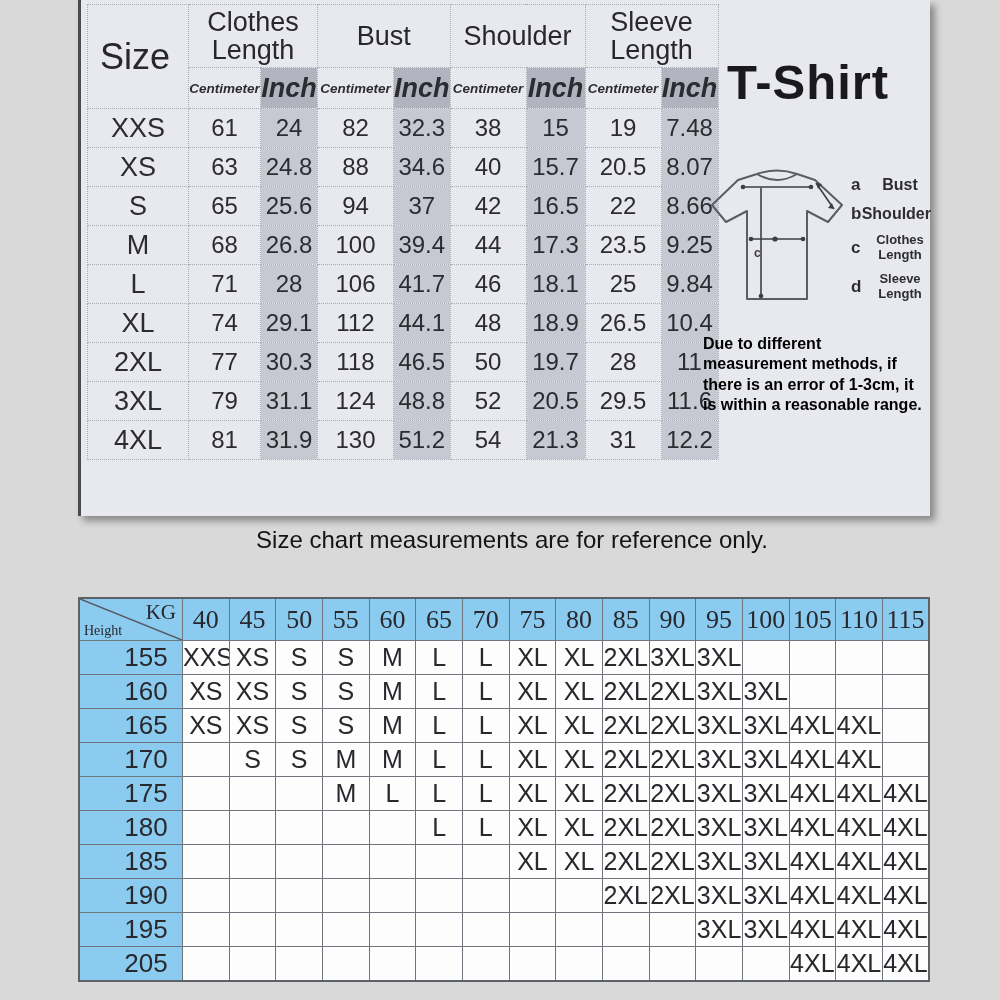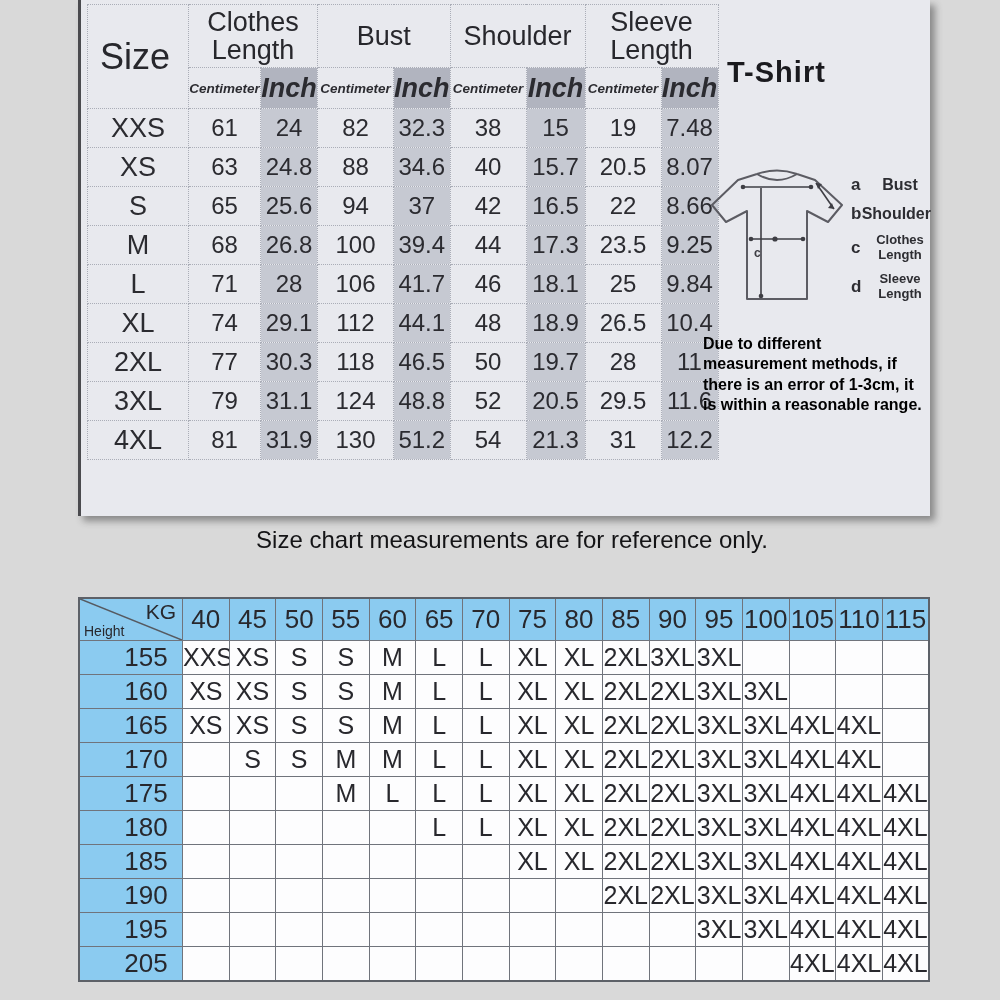--- a/index.html
+++ b/index.html
@@ -29,21 +29,21 @@
   .size-table col.in{width:57px}
   .size-table .units th{height:40px;font-weight:600;font-style:italic;}
   .size-table .units th.cm{font-size:13.5px;}
   .size-table .units th.in{font-size:27px;background:#b1b4bf;}
   .size-table tbody td{height:38px;font-size:24px;}
   .size-table tbody td.c-size{font-size:27px;font-weight:500;}
   .size-table tbody td.shade{background:#c6c9d2;}
   
   .product{position:absolute;left:620px;top:0;width:230px;height:100%;}
   .product h1{
-    margin:58px 0 0 26px;font-size:29px;font-weight:600;color:#1a1a1e;
+    margin:58px 0 0 26px;font-size:49px;font-weight:600;color:#1a1a1e;
     letter-spacing:1px;line-height:1;
   }
   .diagram{position:absolute;left:0px;top:158px;}
   .legend{position:absolute;left:150px;top:175px;width:80px;display:flex;flex-direction:column;}
   .legend-item{display:flex;align-items:center;margin-bottom:9px;}
   .legend-item .lk{font-size:17px;font-weight:600;width:18px;color:#2d2d32;}
   .legend-item .ll{font-size:16px;font-weight:600;color:#2d2d32;flex:1;text-align:center;}
   .legend-item.two .ll{font-size:13px;line-height:1.15;}
   .note{
     position:absolute;left:2px;top:318px;width:226px;
@@ -57,21 +57,21 @@
   
   .fit-panel{position:absolute;left:78px;top:597px;width:852px;}
   table.fit-table{
     border-collapse:collapse;table-layout:fixed;width:852px;
     border:2px solid #5d6168;background:#fdfdfe;
   }
   .fit-table th,.fit-table td{
     border:1px solid #70747c;text-align:center;vertical-align:middle;
     padding:0;overflow:hidden;color:#28282d;
   }
-  .fit-table thead th{height:41px;background:#8bcbf0;font-size:26px;font-weight:500;}
+  .fit-table thead th{height:41px;background:#8bcbf0;font-size:26px;font-weight:500;font-family:Liberation Serif, serif;}
   .fit-table th.corner{width:102px;position:relative;padding:0;}
   .fit-table th.corner svg{position:absolute;left:0;top:0;}
   .fit-table th.corner .kg{position:absolute;top:1px;right:6px;font-size:21px;font-weight:500;}
   .fit-table th.corner .hg{position:absolute;bottom:1px;left:4px;font-size:14px;font-weight:500;}
   .fit-table tbody th.h{height:33px;background:#8bcbf0;font-size:26px;font-weight:500;padding-left:30px;}
   .fit-table tbody td{height:33px;font-size:25px;background:#fdfdfe;}
 </style>
 </head>
 <body>
 

